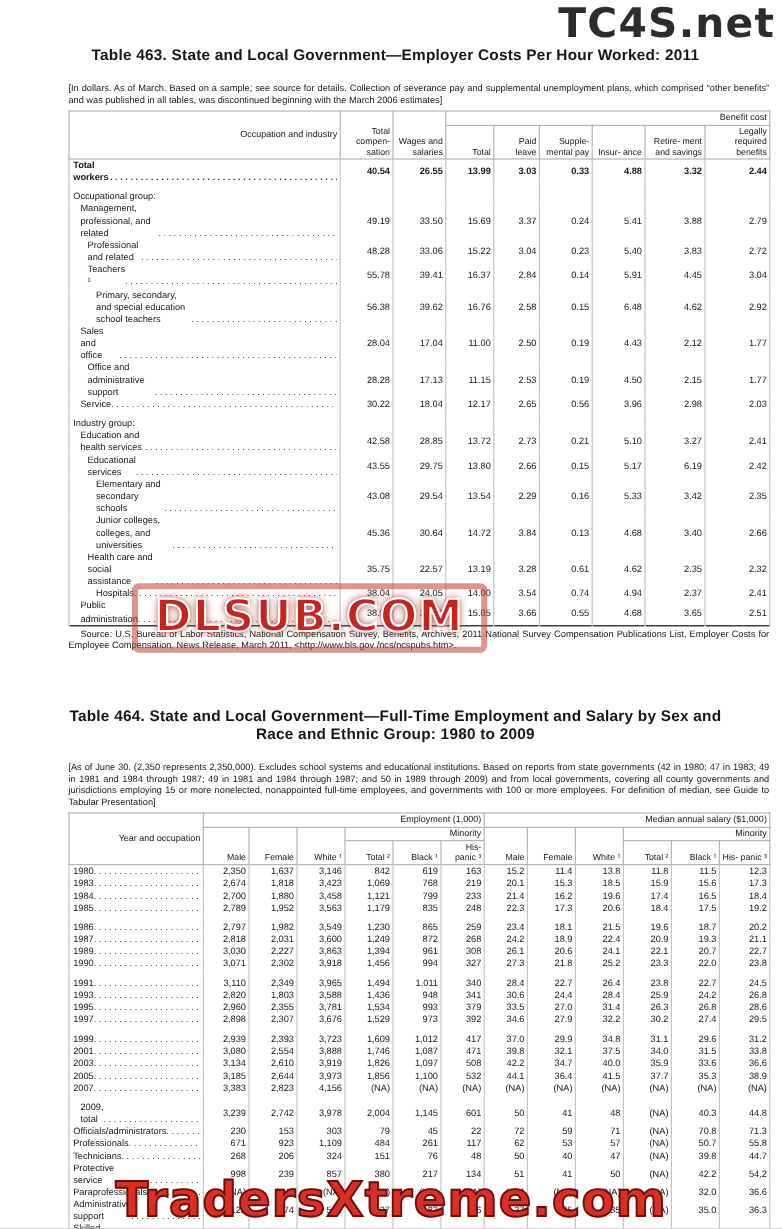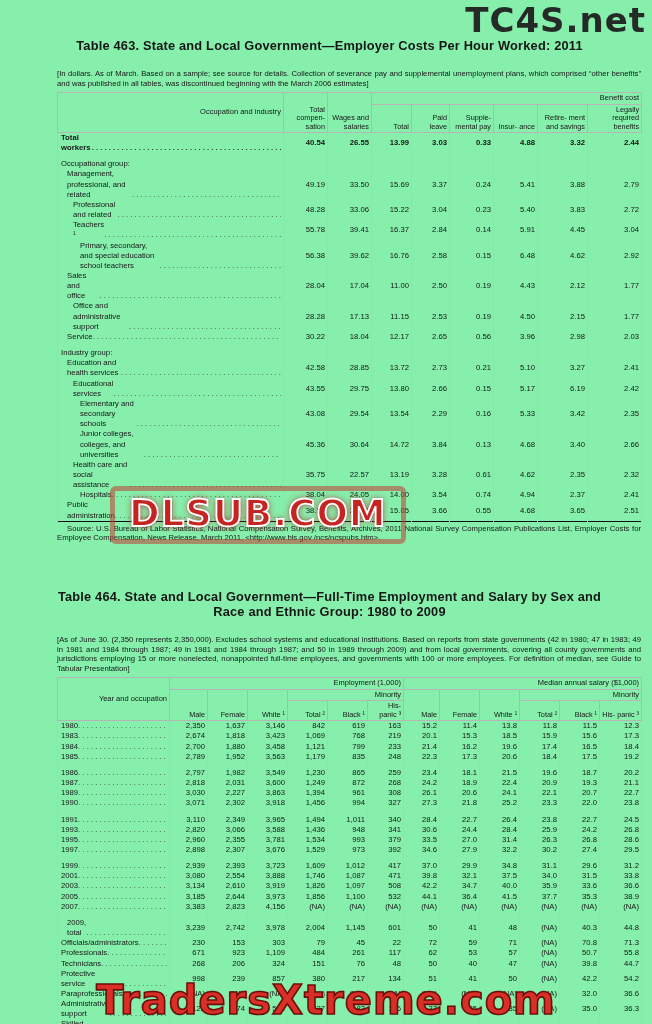--- a/index.html
+++ b/index.html
@@ -1,19 +1,19 @@
 <!DOCTYPE html>
 <html><head>
 <meta charset="utf-8">
 <style>
   * { box-sizing: border-box; }
   html,body { margin:0; padding:0; background:#888; }
   .page {
     position:relative; width:652px; height:1024px; margin:0 auto;
-    background:#86efac; overflow:hidden; color:#161616;
+    background:#ffffff; overflow:hidden; color:#161616;
     font-family:"Liberation Sans", sans-serif;
   }
   .content { position:absolute; left:57px; top:38px; width:584px; }
 
   .tbl-title { font-size:12.8px; font-weight:bold; line-height:1.18; letter-spacing:0.2px;
                margin:0 0 5px 0; max-width:545px;text-align:center; }
   .tbl-note  { font-size:7.7px; line-height:1.24; margin:16px 0 4px 0; text-align:justify; }
   .footnote, .source { font-size:7.7px; line-height:1.24; margin:2px 0 0 0; text-indent:10px; text-align:justify; }
 
   table.tbl { border-collapse:collapse; table-layout:fixed; width:584px;
@@ -606,21 +606,21 @@
               <td class="num">24.5</td>
             </tr>
             <tr>
               <td class="stub ind0">
                 <div class="lead">
                   <span class="lbl">1993</span>
                   <span class="dots"></span>
                 </div>
               </td>
               <td class="num">2,820</td>
-              <td class="num">3,066</td>
+              <td class="num">1,803</td>
               <td class="num">3,588</td>
               <td class="num">1,436</td>
               <td class="num">948</td>
               <td class="num">341</td>
               <td class="num">30.6</td>
               <td class="num">24.4</td>
               <td class="num">28.4</td>
               <td class="num">25.9</td>
               <td class="num">24.2</td>
               <td class="num">26.8</td>

